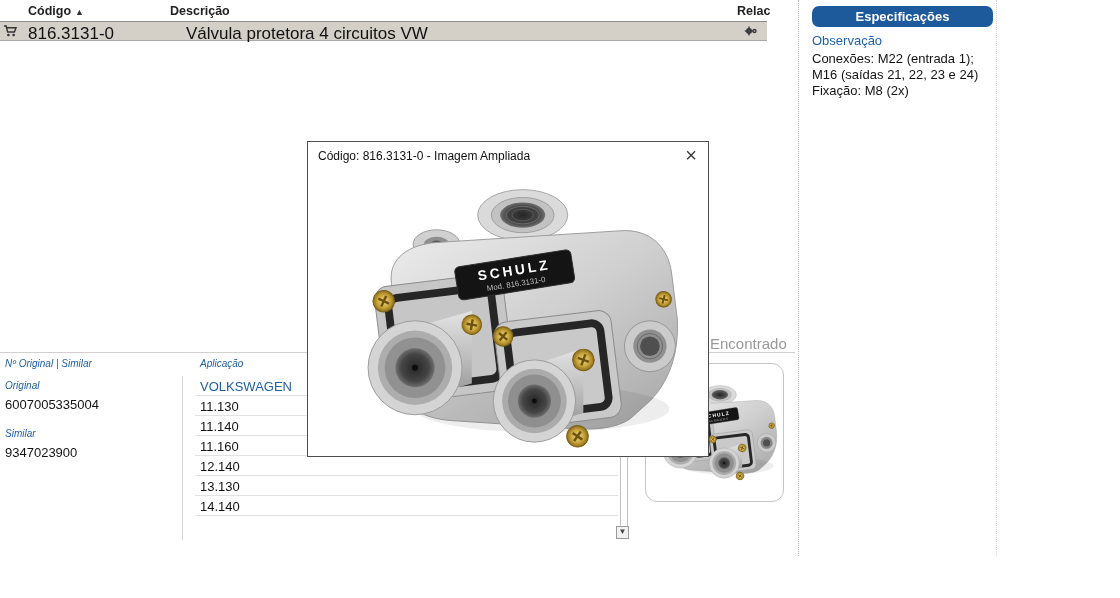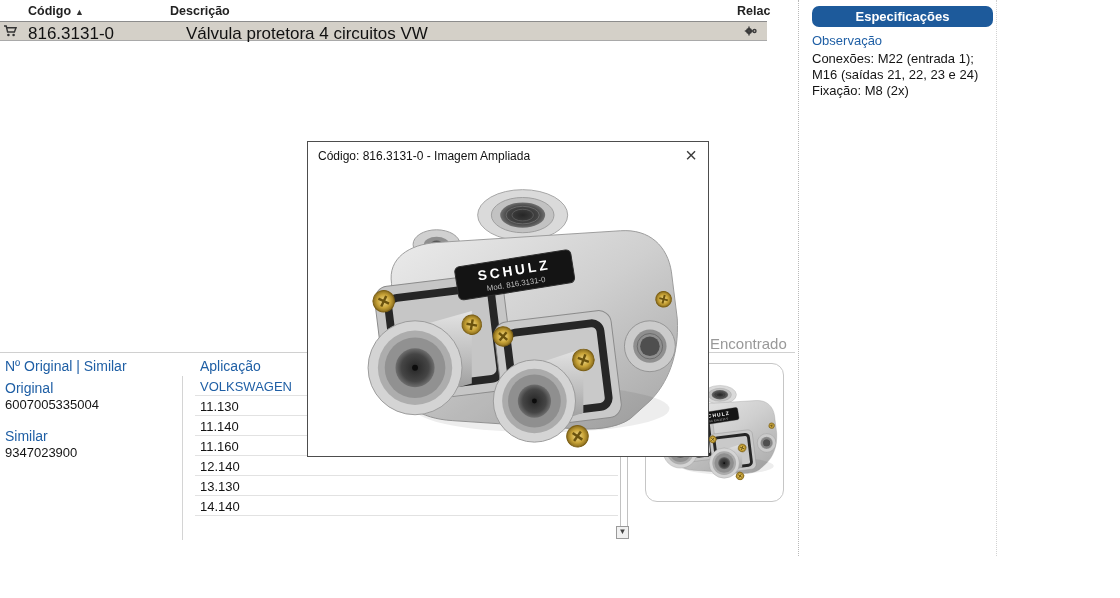--- a/index.html
+++ b/index.html
@@ -21,21 +21,21 @@
     left:812px;top:6px;width:181px;height:21px;background:#1d5a9b;border-radius:7px;
     color:#fff;font-weight:bold;text-align:center;line-height:21px;font-size:13px;
   }
   .blue-text{color:#1f5fa5;}
   .specs-obs{left:812px;top:33px;font-size:13px;}
   .specs-lines{left:812px;top:51px;font-size:13px;line-height:16px;color:#141414;white-space:nowrap;}
   
   .section-rule{left:0;top:352px;width:795px;border-top:1px solid #d0d0d0;height:0;}
   .found-label{left:710px;top:335px;color:#999;font-size:15px;}
   .col-rule{left:182px;top:376px;height:164px;border-left:1px solid #d4d4d4;width:0;}
-  .hdr{font-size:14px;}
+  .hdr{font-size:10px;font-style:italic;}
   .val{font-size:13px;color:#141414;}
   .brand-row{left:195px;top:376px;width:423px;height:20px;border-bottom:1px solid #e2e2e2;
     padding:3px 0 0 5px;box-sizing:border-box;}
   #app-list{left:195px;top:396px;width:423px;}
   .app-row{height:20px;border-bottom:1px solid #e2e2e2;padding:3px 0 0 5px;
     box-sizing:border-box;font-size:13px;color:#141414;}
   
   .sb-track{left:620px;top:378px;width:6px;height:148px;border-left:1px solid #c2c2c2;border-right:1px solid #c2c2c2;}
   .sb-btn{left:616px;top:526px;width:13px;height:13px;border:1px solid #9a9a9a;background:#f1f1f1;
     box-sizing:border-box;text-align:center;line-height:10px;font-size:8px;color:#444;cursor:pointer;}

